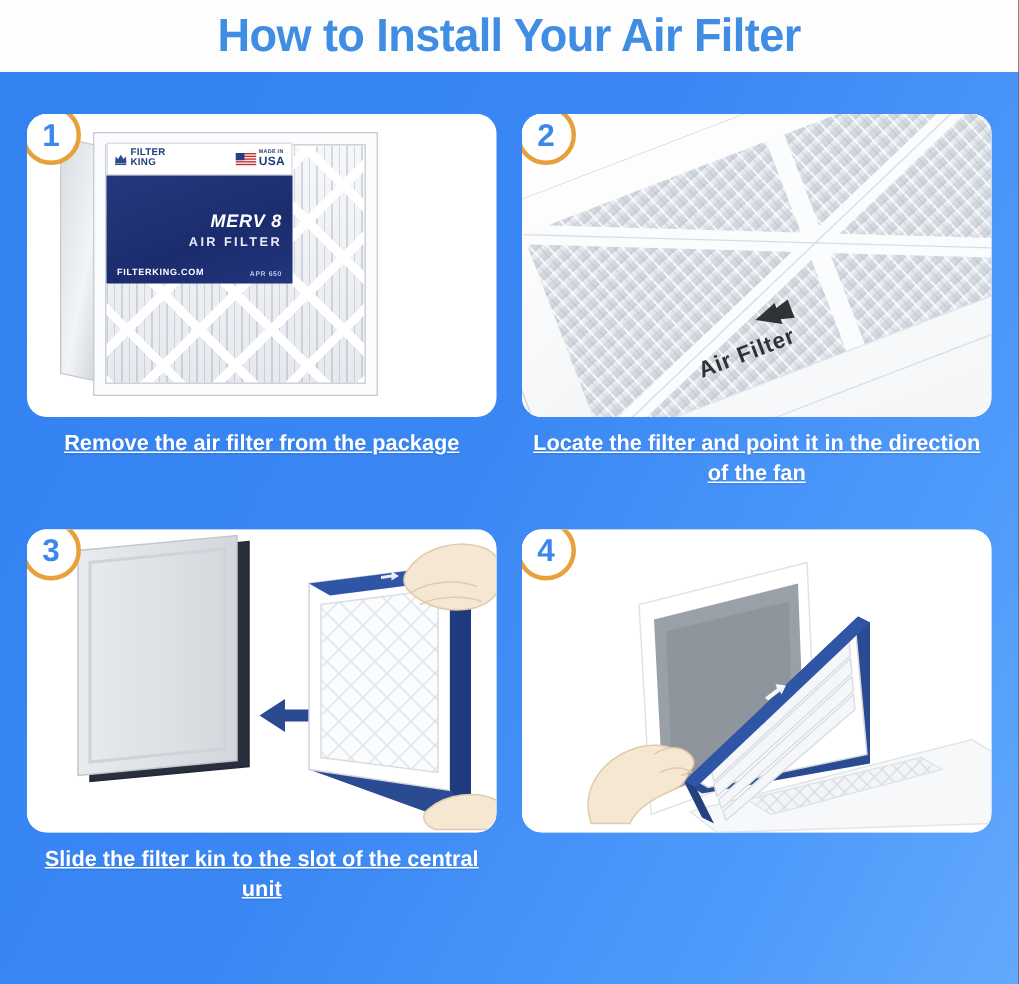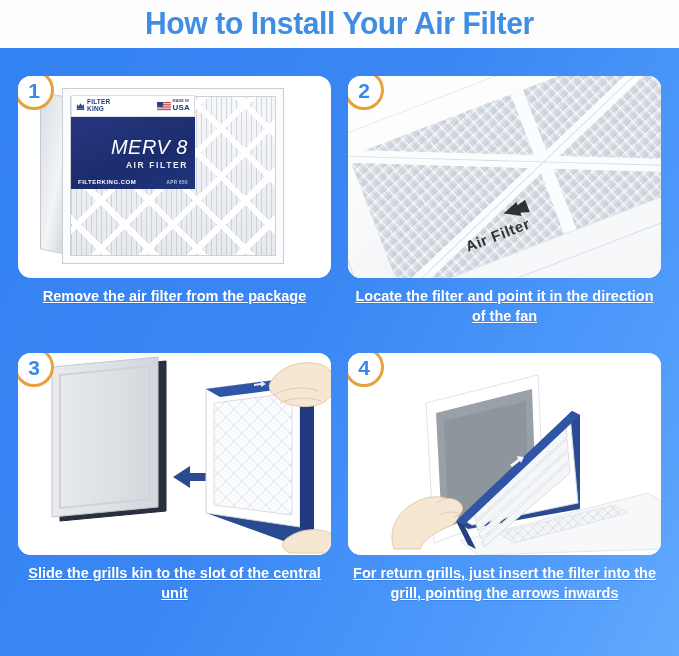--- a/index.html
+++ b/index.html
@@ -121,21 +121,21 @@
     left: 0; top: 6px;
     width: 26px; height: 158px;
     background: linear-gradient(100deg,#d9dde2,#f2f4f6 60%,#cfd4da);
     transform: skewY(12deg);
     border: 1px solid #c4c9d0;
     box-sizing: border-box;
   }
   .p1-face {
     position: absolute;
     left: 22px; top: 0;
-    width: 222px; height: 176px;
+    width: 190px; height: 176px;
     background: linear-gradient(160deg,#ffffff,#eef0f3);
     border: 1px solid #c9ced5;
     box-sizing: border-box;
     overflow: hidden;
   }
   .p1-media {
     position: absolute;
     left: 8px; top: 8px; right: 8px; bottom: 8px;
     background:
       repeating-linear-gradient(90deg,
@@ -214,22 +214,22 @@
     background: linear-gradient(160deg,#27377e,#1b2c6e 60%,#22357c);
     display: flex;
     flex-direction: column;
     justify-content: center;
     align-items: flex-end;
     padding: 0 7px;
     position: relative;
   }
   .merv {
     color: #ffffff;
-    font-size: 20px;
-    font-weight: normal;
+    font-size: 12px;
+    font-weight: bold;
     font-style: italic;
     letter-spacing: 0.5px;
     line-height: 1;
   }
   .airfilter {
     color: #e8ecf6;
     font-size: 8.5px;
     font-weight: bold;
     letter-spacing: 1.6px;
     margin-top: 3px;
@@ -438,21 +438,21 @@
 
             <g>
               <path d="M268 186 C280 176, 300 174, 312 180 C320 185, 318 196, 308 200 L272 200 C264 197, 262 190, 268 186 Z" fill="#f6e7d2" stroke="#e0cbac" stroke-width="1"></path>
             </g>
           </svg>
         </div>
         <div class="badge">
           <span>3</span>
         </div>
       </div>
-      <div class="caption">Slide the grills kin to the slot of the central unit</div>
+      <div class="caption">Slide the filter kin to the slot of the central unit</div>
     </div>
 
     <div class="step step-4">
       <div class="card">
         <div class="card-inner p4-wrap">
           <svg viewBox="0 0 313 202" width="313" height="202">
             <defs>
               <pattern id="mesh4" width="10" height="10" patternUnits="userSpaceOnUse">
                 <rect width="10" height="10" fill="#f2f4f6"></rect>
                 <path d="M0 0 L10 10 M10 0 L0 10" stroke="#d8dce2" stroke-width="0.9"></path>
@@ -491,17 +491,16 @@
                        C88 179, 76 186, 72 196 Z" fill="#f6e7d2" stroke="#e0cbac" stroke-width="1"></path>
               <path d="M88 150 C96 144, 106 144, 112 150 C117 155, 114 162, 106 164" fill="#f6e7d2" stroke="#e0cbac" stroke-width="1"></path>
               <path d="M92 162 C100 158, 108 158, 113 162" fill="none" stroke="#e0cbac" stroke-width="1"></path>
             </g>
           </svg>
         </div>
         <div class="badge">
           <span>4</span>
         </div>
       </div>
-      <div class="caption">For return grills, just insert the filter into the grill, pointing the arrows inwards</div>
     </div>
 
   </div>
 </div>
 
 </body></html>

